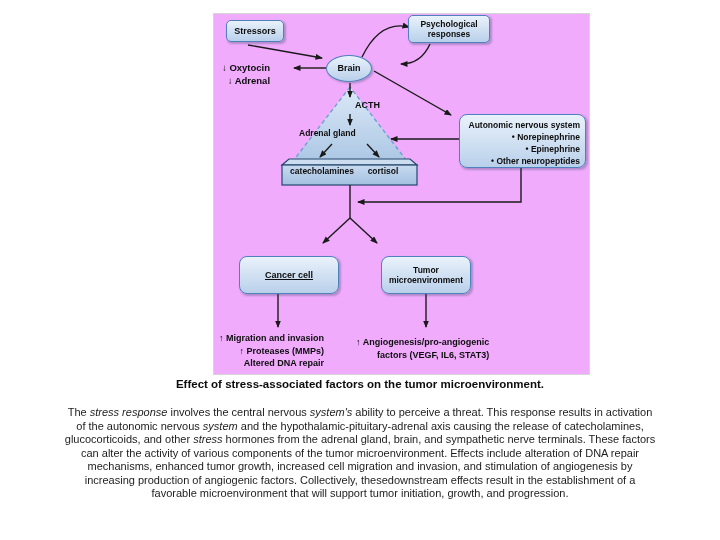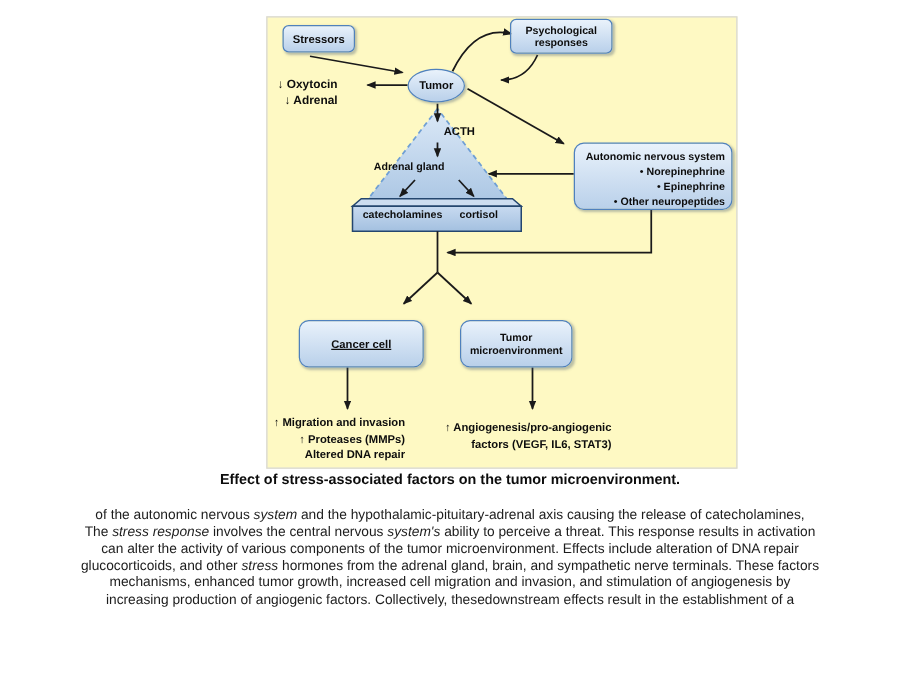--- a/index.html
+++ b/index.html
@@ -3,42 +3,42 @@
 <meta charset="utf-8">
 <style>
   html,body{margin:0;padding:0;}
   body{
     width:720px;height:540px;position:relative;background:#ffffff;
     font-family:"Liberation Sans","DejaVu Sans",sans-serif;color:#111;
     overflow:hidden;
   }
   .panel{
     position:absolute;left:213px;top:13px;width:375px;height:360px;
-    border:1px solid #d6d6d6;background:#fef9c3;
+    border:1px solid #d6d6d6;background:#f0abfc;
   }
   .panel svg{position:absolute;left:0;top:0;}
   .box{
     position:absolute;
     border:1.5px solid #4f81bd;border-radius:5px;
     background:linear-gradient(180deg,#e9f2fb 0%,#b9d0ea 100%);
     display:flex;align-items:center;justify-content:center;
     text-align:center;font-weight:bold;color:#0d0d0d;
     box-shadow:1.5px 1.5px 2px rgba(60,80,110,.35);
     box-sizing:border-box;line-height:1.2;
   }
   #stressors{left:12px;top:6px;width:58px;height:22px;font-size:9px;}
   #psych{left:194px;top:1px;width:82px;height:28px;font-size:8.5px;padding:1px;}
   #brain{left:112px;top:41px;width:46px;height:27px;border-radius:50%;font-size:9px;}
   #autonomic{
     left:245px;top:100px;width:127px;height:54px;border-radius:8px;
     display:block;text-align:right;font-size:8.5px;padding:4px 5px;line-height:12px;
   }
   #autonomic .ttl{white-space:nowrap;font-size:8.5px;}
   #cancer{left:25px;top:242px;width:100px;height:38px;border-radius:8px;font-size:9px;text-decoration:underline;}
-  #tumor{left:154px;top:242px;width:90px;height:38px;border-radius:8px;font-size:8.5px;padding:2px;}
+  #tumor{left:167px;top:242px;width:90px;height:38px;border-radius:8px;font-size:8.5px;padding:2px;}
   .freetext{position:absolute;font-weight:bold;color:#0d0d0d;text-align:right;}
   #oxydopa{left:8px;top:47px;font-size:9.5px;line-height:13px;}
   #acth{left:106px;top:86px;width:60px;text-align:right;font-size:9px;}
   #adrenal{left:85px;top:114px;width:100px;text-align:left;font-size:8.5px;}
   #catechol{left:73px;top:152px;width:70px;text-align:center;font-size:8.5px;}
   #cortisol{left:145px;top:152px;width:48px;text-align:center;font-size:8.5px;}
   #left-outcomes{left:5px;top:318px;font-size:9px;line-height:12.5px;}
   #right-outcomes{left:142px;top:322px;font-size:9px;line-height:12.5px;}
   .indent{margin-left:9px;}
   #caption{
@@ -92,21 +92,21 @@
       <path d="M136,204 L163,229" marker-end="url(#ah)"></path>
       <path d="M64,280 L64,313" marker-end="url(#ah)"></path>
       <path d="M212,280 L212,313" marker-end="url(#ah)"></path>
     </g>
   </svg>
 
   <div id="stressors" class="box">Stressors</div>
 
   <div id="psych" class="box">Psychological responses</div>
 
-  <div id="brain" class="box">Tumor</div>
+  <div id="brain" class="box">Brain</div>
 
   <div id="oxydopa" class="freetext">
     <div>↓ Oxytocin</div>
     <div>↓ Adrenal</div>
   </div>
 
   <div id="acth" class="freetext">ACTH</div>
 
   <div id="adrenal" class="freetext">Adrenal gland</div>
 
@@ -134,19 +134,20 @@
   <div id="right-outcomes" class="freetext">
     <div>↑ Angiogenesis/pro-angiogenic</div>
     <div class="indent">factors (VEGF, IL6, STAT3)</div>
   </div>
 
 </div>
 
 <div id="caption">Effect of stress-associated factors on the tumor microenvironment.</div>
 
 <div id="paragraph">
+    <div class="para-line"><span>The </span><span style="font-style: italic;">stress response</span><span> involves the central nervous </span><span style="font-style: italic;">system's</span><span> ability to perceive a threat. This response results in activation</span></div>
     <div class="para-line"><span>of the autonomic nervous </span><span style="font-style: italic;">system</span><span> and the hypothalamic-pituitary-adrenal axis causing the release of catecholamines,</span></div>
-    <div class="para-line"><span>The </span><span style="font-style: italic;">stress response</span><span> involves the central nervous </span><span style="font-style: italic;">system's</span><span> ability to perceive a threat. This response results in activation</span></div>
+    <div class="para-line"><span>glucocorticoids, and other </span><span style="font-style: italic;">stress</span><span> hormones from the adrenal gland, brain, and sympathetic nerve terminals. These factors</span></div>
     <div class="para-line"><span>can alter the activity of various components of the tumor microenvironment. Effects include alteration of DNA repair</span></div>
-    <div class="para-line"><span>glucocorticoids, and other </span><span style="font-style: italic;">stress</span><span> hormones from the adrenal gland, brain, and sympathetic nerve terminals. These factors</span></div>
     <div class="para-line"><span>mechanisms, enhanced tumor growth, increased cell migration and invasion, and stimulation of angiogenesis by</span></div>
     <div class="para-line"><span>increasing production of angiogenic factors. Collectively, thesedownstream effects result in the establishment of a</span></div>
+    <div class="para-line"><span>favorable microenvironment that will support tumor initiation, growth, and progression.</span></div>
   </div>
 
 </body></html>

